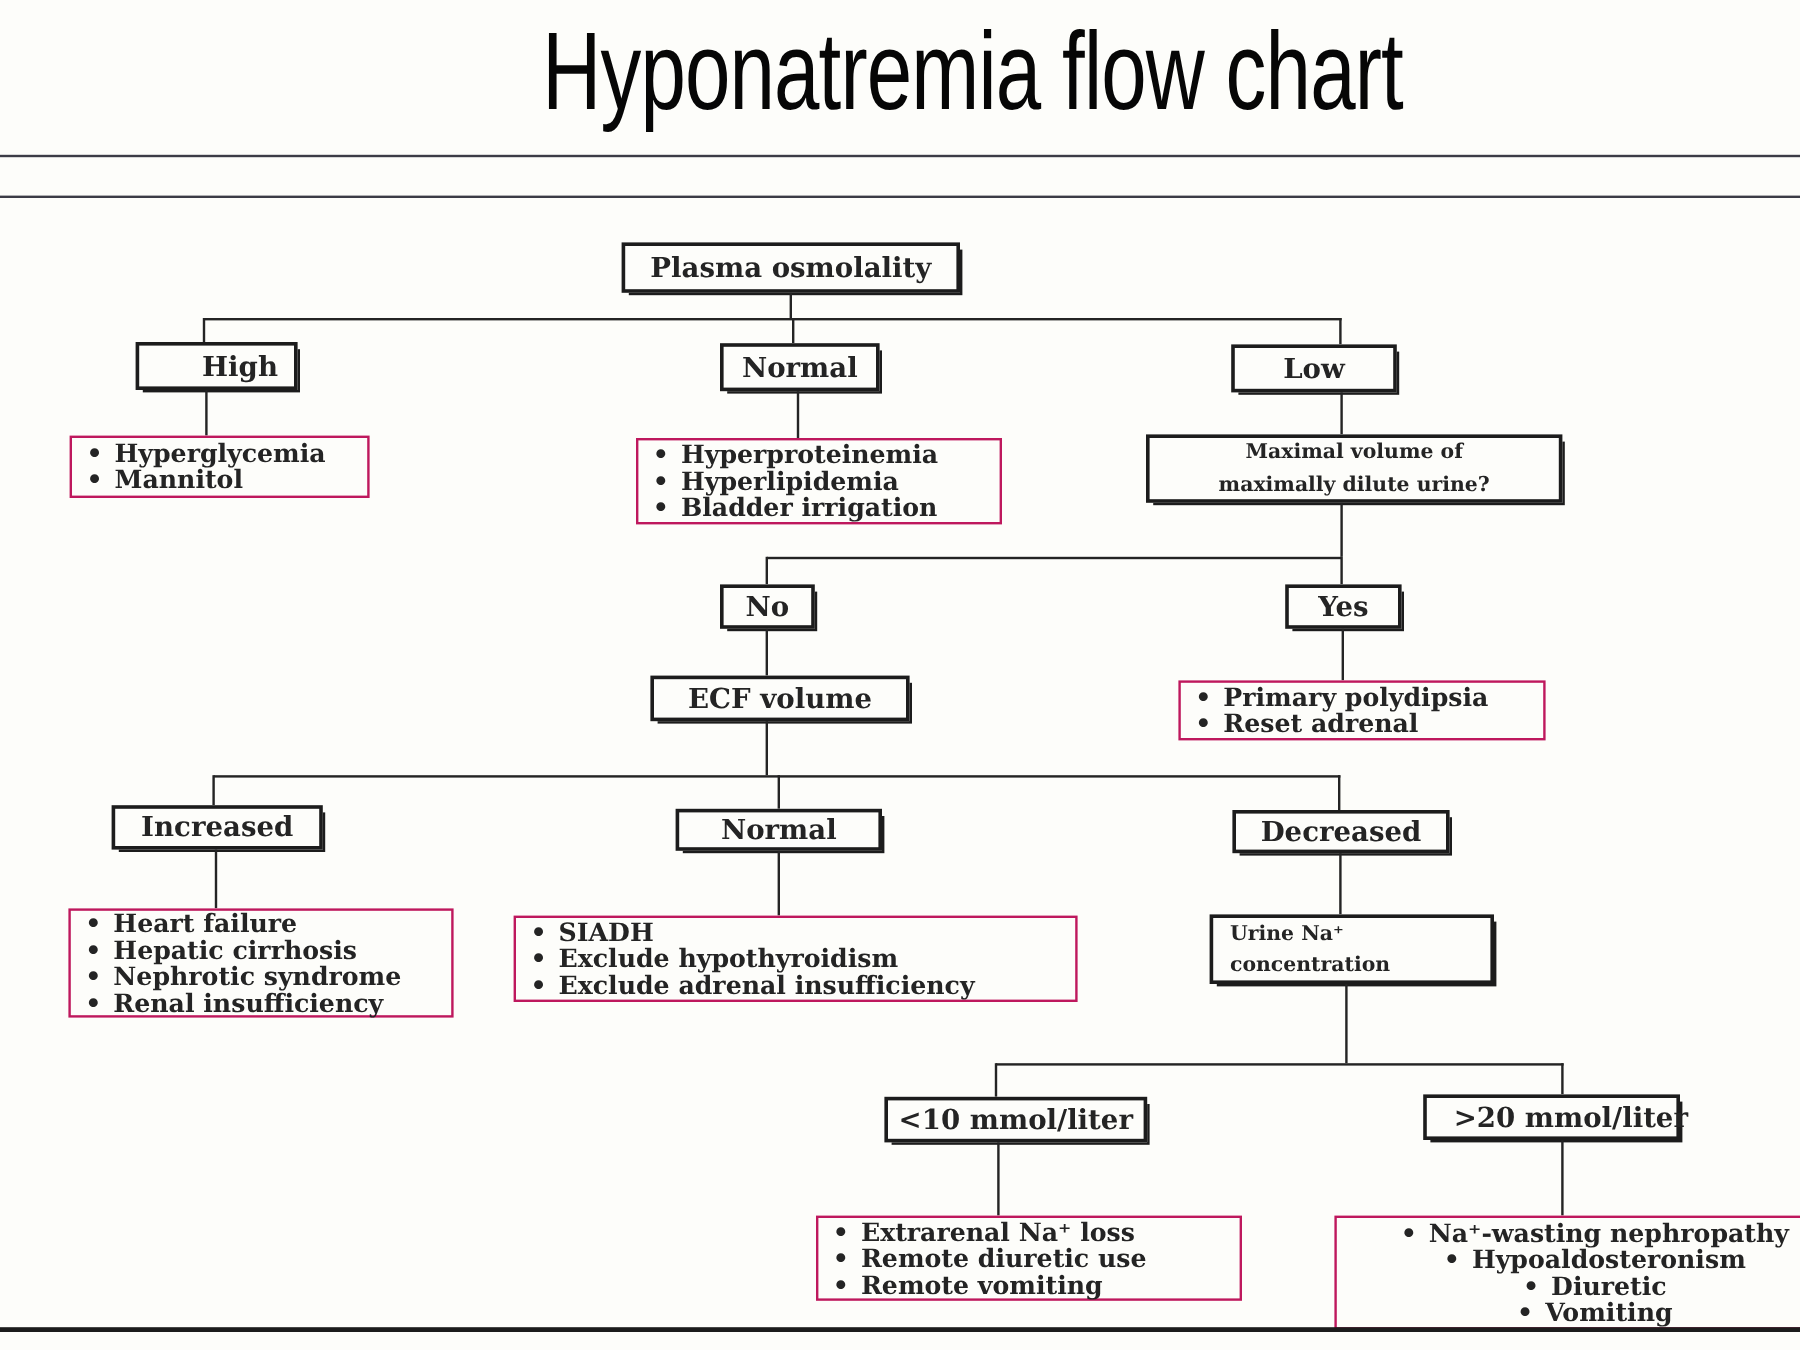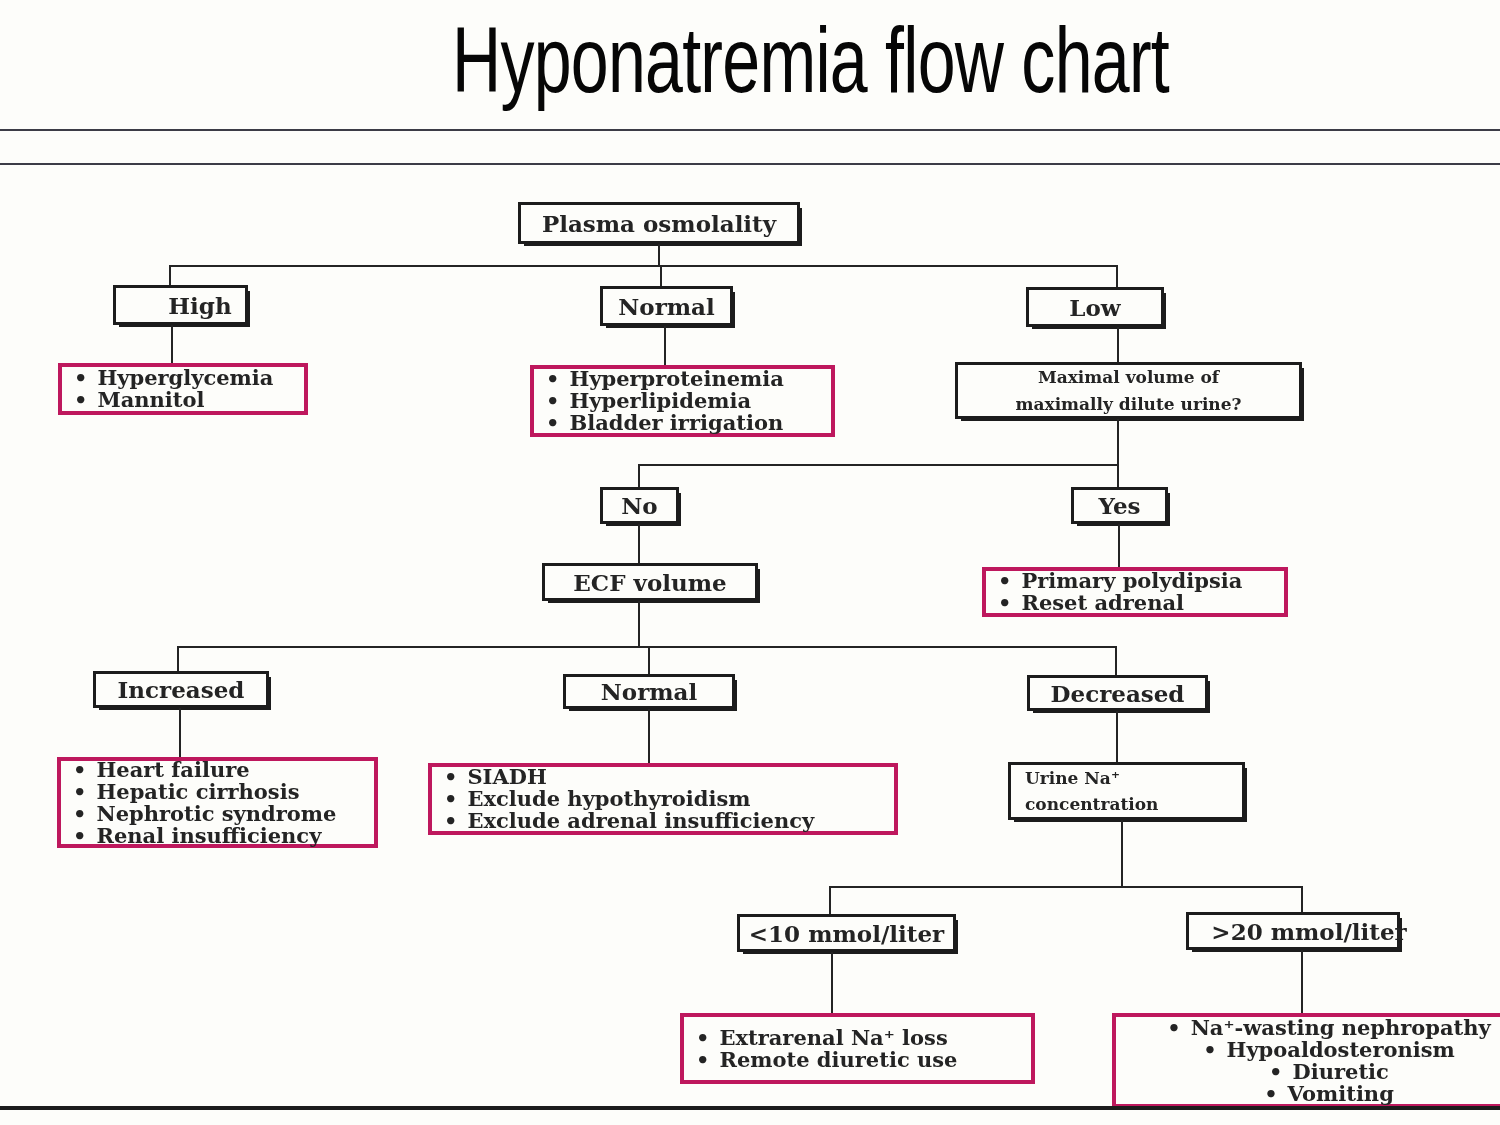--- a/index.html
+++ b/index.html
@@ -30,21 +30,21 @@
     font-weight:bold; font-size:23px; color:#242424;
     box-shadow:4px 4px 0 -2px #1c1c1c;
     white-space:nowrap; text-align:center;
   }
   .dbox.multiline { flex-direction:column; line-height:27px; font-size:17px; }
   .dbox.leftalign { align-items:flex-start; justify-content:center; padding-left:14px; text-align:left; }
 
   
   .lbox {
     position:absolute; box-sizing:border-box;
-    border:4px solid #be185d; background:#fdfdfa;
+    border:2px solid #be185d; background:#fdfdfa;
     padding:3px 8px 3px 12px;
     font-weight:bold; font-size:21px; color:#242424;
     display:flex; flex-direction:column; justify-content:center;
   }
   .li { line-height:22px; white-space:nowrap; }
   .li::before { content:"•"; margin-right:10px; }
 
   
   .vl, .hl { position:absolute; background:#242424; }
   .vl { width:2px; }
@@ -150,20 +150,21 @@
 
   <div class="dbox" style="left:737px; top:914px; width:219px; height:38px;">&lt;10 mmol/liter</div>
   <div class="dbox" style="left:1186px; top:912px; width:214px; height:38px;padding-left:32px;">&gt;20 mmol/liter</div>
 
   <div class="vl" style="left:831px; top:952px; height:61px;"></div>
   <div class="vl" style="left:1301px; top:950px; height:63px;"></div>
 
   <div class="lbox" style="left:680px; top:1013px; width:355px; height:71px;">
     <div class="li">Extrarenal Na⁺ loss</div>
     <div class="li">Remote diuretic use</div>
+    <div class="li">Remote vomiting</div>
   </div>
 
   <div class="lbox" style="left:1112px; top:1013px; width:430px; height:95px;align-items:center;">
     <div class="li">Na⁺-wasting nephropathy</div>
     <div class="li">Hypoaldosteronism</div>
     <div class="li">Diuretic</div>
     <div class="li">Vomiting</div>
   </div>
 
   <div class="rule-bottom"></div>

